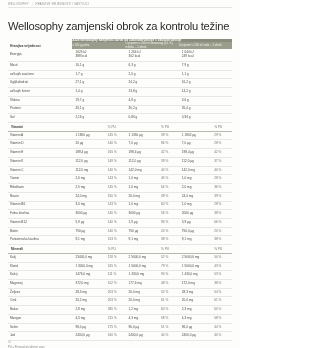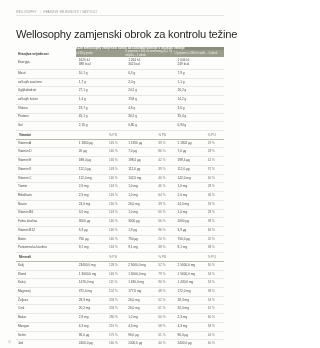--- a/index.html
+++ b/index.html
@@ -6,21 +6,21 @@
   html, body {
     width: 240px; height: 348px;
     background: #ffffff;
     font-family: "Liberation Sans", sans-serif;
     overflow: hidden;
   }
   .page {
     position: relative;
     width: 240px; height: 348px;
     background: #fdfdfc;
-    padding: 8px;
+    padding: 0;
   }
 
   
   .runhead {
     display: flex;
     align-items: center;
     gap: 3px;
     padding: 2.5px 8px 0 8px;
     font-size: 2.6px;
     letter-spacing: .25px;

